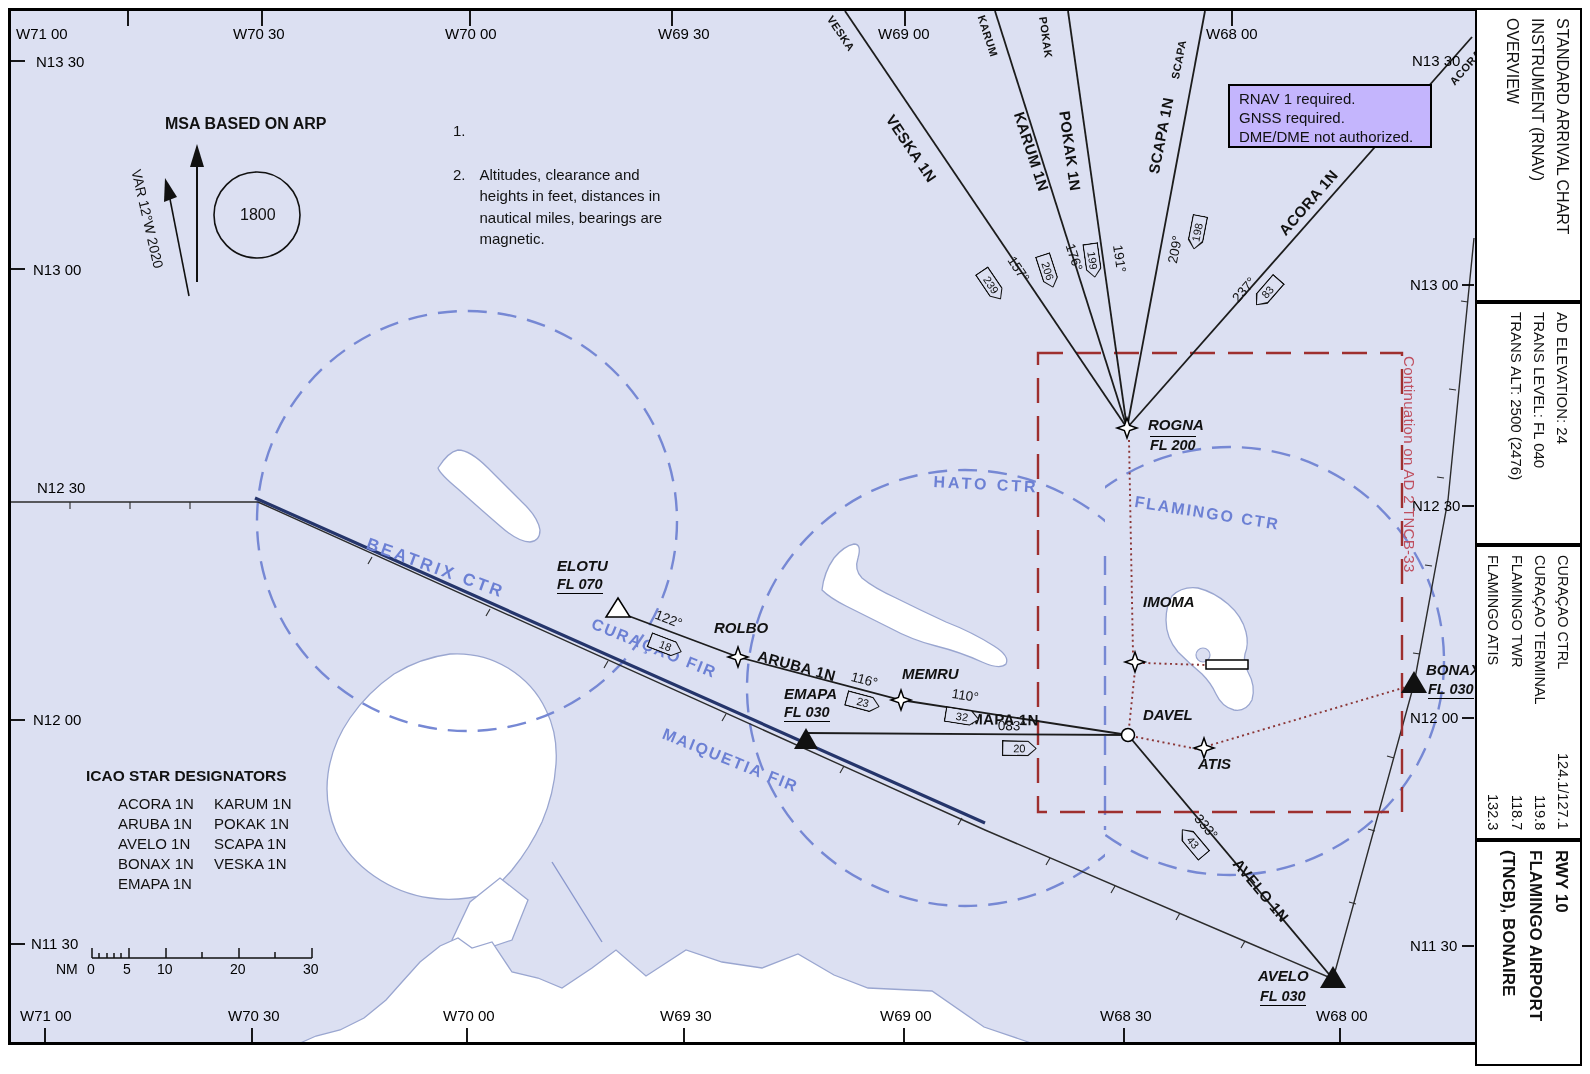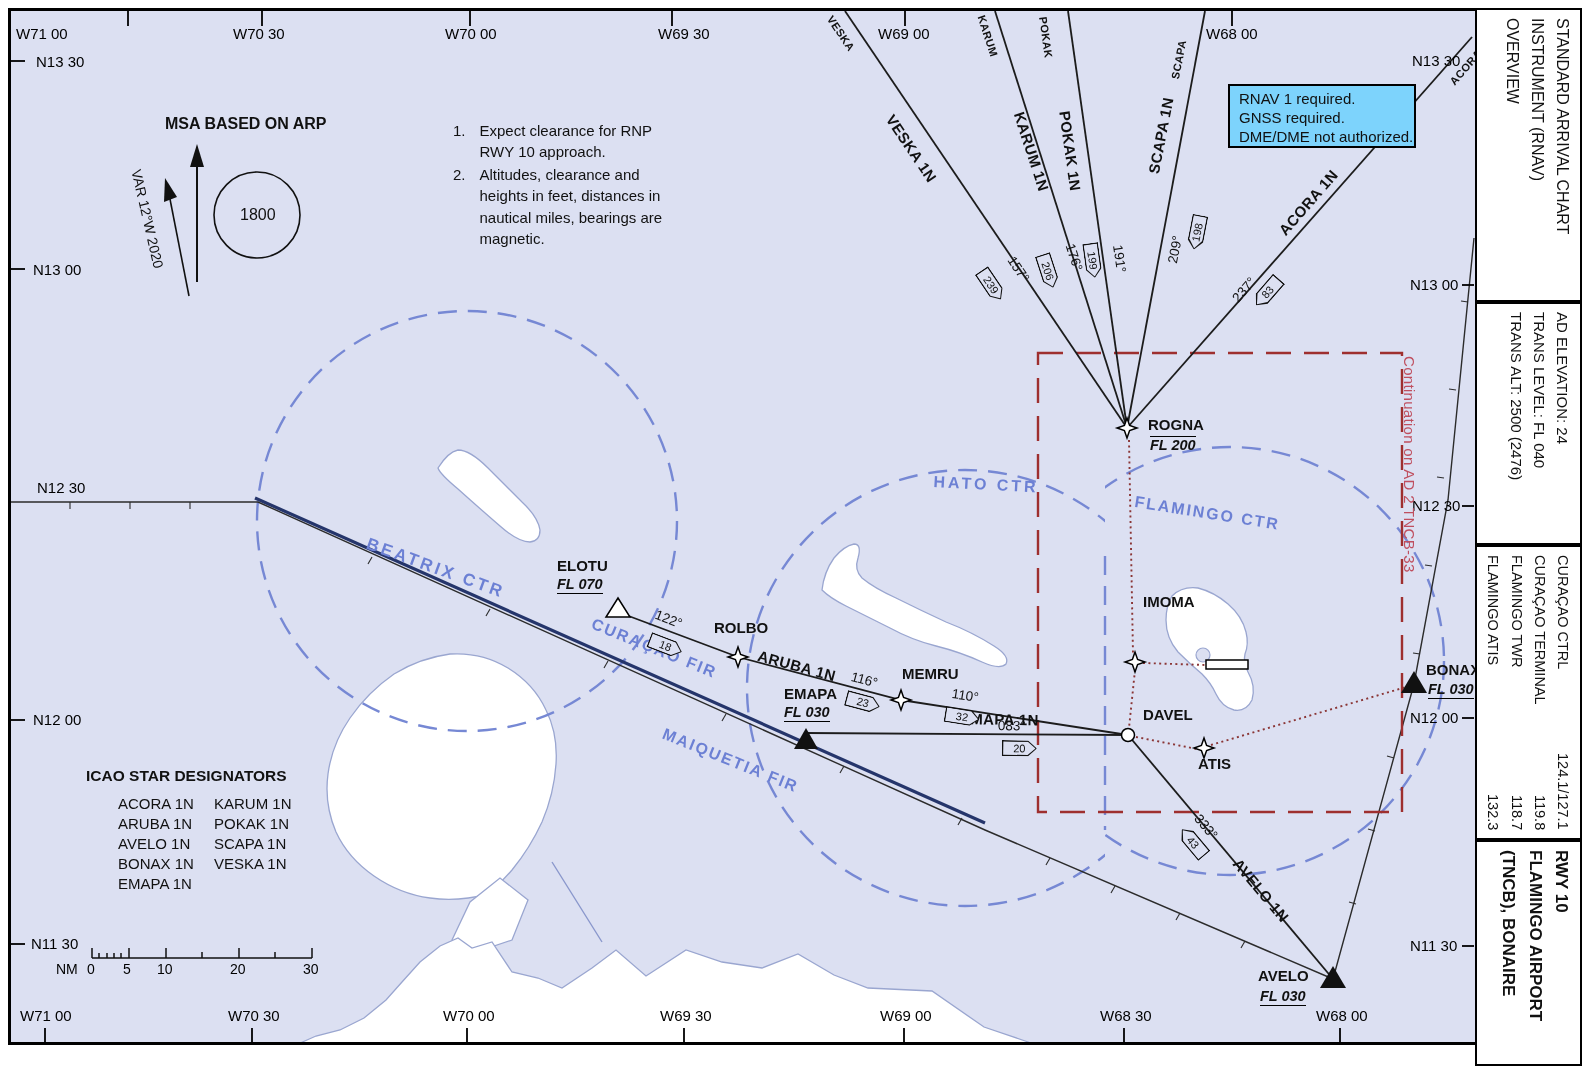--- a/index.html
+++ b/index.html
@@ -1,30 +1,30 @@
 <!DOCTYPE html>
 <html><head>
 <meta charset="utf-8">
 <style>
   html,body{margin:0;padding:0;background:#fff;}
   .stage{position:relative;width:1590px;height:1074px;background:#fff;overflow:hidden;
          font-family:"Liberation Sans",sans-serif;color:#111;}
   .stage svg{position:absolute;left:0;top:0;}
   .lbl{position:absolute;white-space:nowrap;font-size:15px;line-height:1.05;transform-origin:0 0;}
   .grid-lbl{font-size:15px;color:#000;}
-  .wp{font-weight:700;font-size:15px;}
+  .wp{font-weight:700;font-style:italic;font-size:15px;}
   .fl{font-weight:700;font-style:italic;font-size:14.5px;border-bottom:1.6px solid #000;padding-bottom:1px;}
   .fl-over{border-bottom:none;border-top:1.6px solid #000;padding-top:1px;}
   .rt{font-weight:700;font-size:15px;letter-spacing:.4px;}
   .brg{font-size:13.5px;}
   .tiny{font-size:11px;font-weight:700;letter-spacing:.4px;}
   .ctr{font-weight:700;color:#6c80d4;}
   .note-row{display:flex;gap:14px;font-size:15px;line-height:1.42;}
   .note-row .txt{width:200px;white-space:normal;}
-  .rnav-box{position:absolute;left:1228px;top:84px;width:188px;height:64px;background:#7dd3fc;
+  .rnav-box{position:absolute;left:1228px;top:84px;width:204px;height:64px;background:#c4b5fd;
             border:2.2px solid #000;box-sizing:border-box;padding:4px 0 0 9px;font-size:15px;line-height:1.25;}
   .cont{position:absolute;left:1401px;top:356px;height:450px;writing-mode:vertical-rl;
         font-size:15px;color:#bf4f5f;letter-spacing:.3px;}
   .side{position:absolute;left:1475px;width:107px;background:#fff;border:2.4px solid #000;
         box-sizing:border-box;writing-mode:vertical-rl;padding:8px 6px;}
   .side .ln{display:block;font-size:16px;line-height:1.55;}
   .side .vrow{display:flex;justify-content:space-between;font-size:14.5px;line-height:1.6;}
   .side4 .ln{font-weight:700;font-size:17px;}
   .pen{position:absolute;width:35px;height:16px;transform-origin:0 0;}
   .pen i{position:absolute;display:block;font-style:normal;}
@@ -215,21 +215,20 @@
 <span class="lbl grid-lbl" style="left:880px;top:1008px">W69 00</span>
 <span class="lbl grid-lbl" style="left:1100px;top:1008px">W68 30</span>
 <span class="lbl grid-lbl" style="left:1316px;top:1008px">W68 00</span>
 
 <span class="lbl" style="left:165px;top:116px;font-weight:700;font-size:16px">MSA BASED ON ARP</span>
 <span class="lbl" style="left:240px;top:207px;font-size:16px">1800</span>
 <span class="lbl" style="left:143px;top:168px;transform:rotate(77deg);font-size:14px">VAR 12°W 2020</span>
 
 <div class="lbl note-row" style="left:453px;top:120px">
   <span>1.</span>
-  <span class="txt">Expect clearance for RNP RWY 10 approach.</span>
 </div>
 <div class="lbl note-row" style="left:453px;top:164px">
   <span>2.</span>
   <span class="txt">Altitudes, clearance and heights in feet, distances in nautical miles, bearings are magnetic.</span>
 </div>
 
 <div class="rnav-box">
   <div>RNAV 1 required.</div>
   <div>GNSS required.</div>
   <div>DME/DME not authorized.</div>

